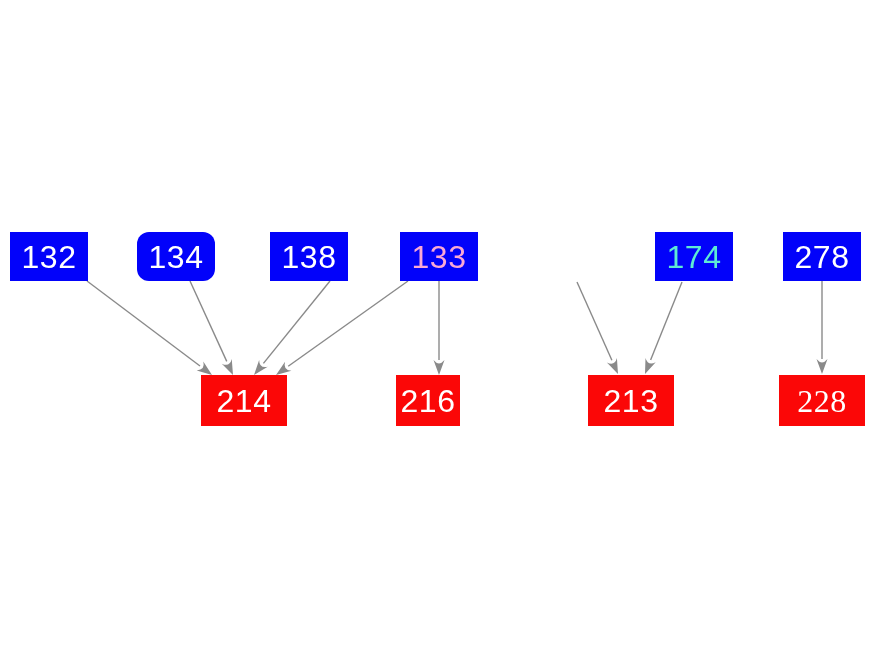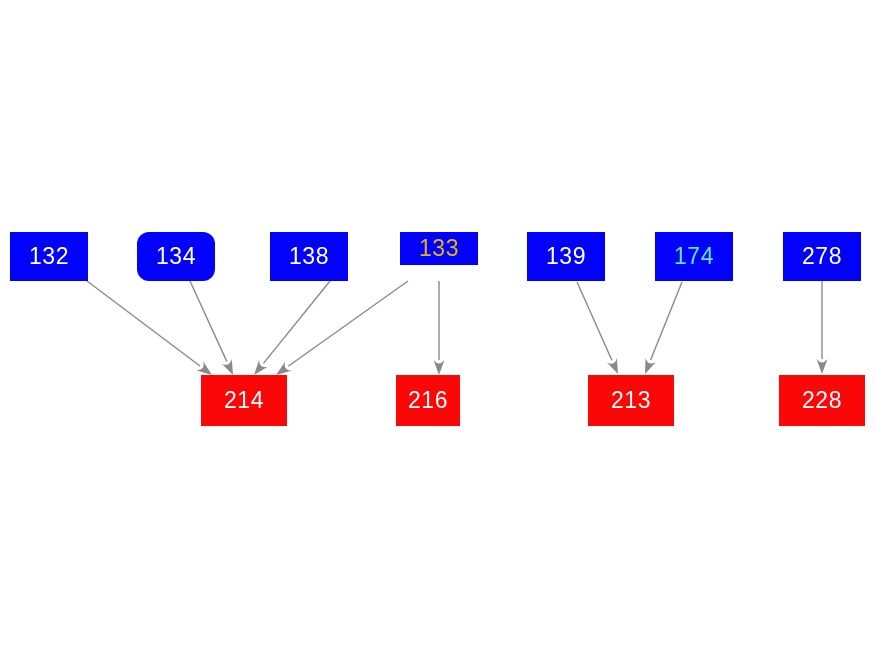--- a/index.html
+++ b/index.html
@@ -22,21 +22,21 @@
     width: 875px;
     height: 656px;
     pointer-events: none;
   }
   .node {
     position: absolute;
     display: flex;
     align-items: center;
     justify-content: center;
     color: #ffffff;
-    font-size: 23px;
+    font-size: 32px;
     line-height: 1;
     letter-spacing: 0.5px;
     user-select: none;
   }
 </style>
 </head>
 <body style="background: rgb(255, 255, 255);">
 
 <div class="stage">
   <svg id="edge-layer" viewBox="0 0 875 656">
@@ -70,21 +70,20 @@
       </g>
       <g>
         <line x1="822" y1="281" x2="822" y2="359" stroke="#8a8a8a" stroke-width="1.4"></line>
         <path d="M 822 374 L 816.5 359 Q 822 365.75 827.5 359 Z" fill="#8a8a8a"></path>
       </g>
     </svg>
 
   <div class="node" style="left: 10px; top: 232px; width: 78px; height: 49px; background: rgb(2, 2, 250); color: rgb(255, 255, 255);">132</div>
   <div class="node" style="left: 137px; top: 232px; width: 78px; height: 49px; background: rgb(2, 2, 250); color: rgb(255, 255, 255); border-radius: 12px;">134</div>
   <div class="node" style="left: 270px; top: 232px; width: 78px; height: 49px; background: rgb(2, 2, 250); color: rgb(255, 255, 255);">138</div>
-  <div class="node" style="left: 400px; top: 232px; width: 78px; height: 33px; background: rgb(2, 2, 250); color: #eab308;">133</div>
-  <div class="node" style="left: 527px; top: 232px; width: 78px; height: 49px; background: rgb(2, 2, 250); color: rgb(255, 255, 255);">139</div>
+  <div class="node" style="left: 400px; top: 232px; width: 78px; height: 49px; background: rgb(2, 2, 250); color: #f9a8d4;">133</div>
   <div class="node" style="left: 655px; top: 232px; width: 78px; height: 49px; background: rgb(2, 2, 250); color: #5eead4;">174</div>
   <div class="node" style="left: 783px; top: 232px; width: 78px; height: 49px; background: rgb(2, 2, 250); color: rgb(255, 255, 255);">278</div>
   <div class="node" style="left: 201px; top: 375px; width: 86px; height: 51px; background: rgb(251, 7, 7); color: rgb(255, 255, 255);">214</div>
   <div class="node" style="left: 396px; top: 375px; width: 64px; height: 51px; background: rgb(251, 7, 7); color: rgb(255, 255, 255);">216</div>
   <div class="node" style="left: 588px; top: 375px; width: 86px; height: 51px; background: rgb(251, 7, 7); color: rgb(255, 255, 255);">213</div>
-  <div class="node" style="left: 779px; top: 375px; width: 86px; height: 51px; background: rgb(251, 7, 7); color: rgb(255, 255, 255);">228</div>
+  <div class="node" style="left: 779px; top: 375px; width: 86px; height: 51px; background: rgb(251, 7, 7); color: rgb(255, 255, 255); font-family: Liberation Serif, serif;">228</div>
 </div>
 
 </body></html>

